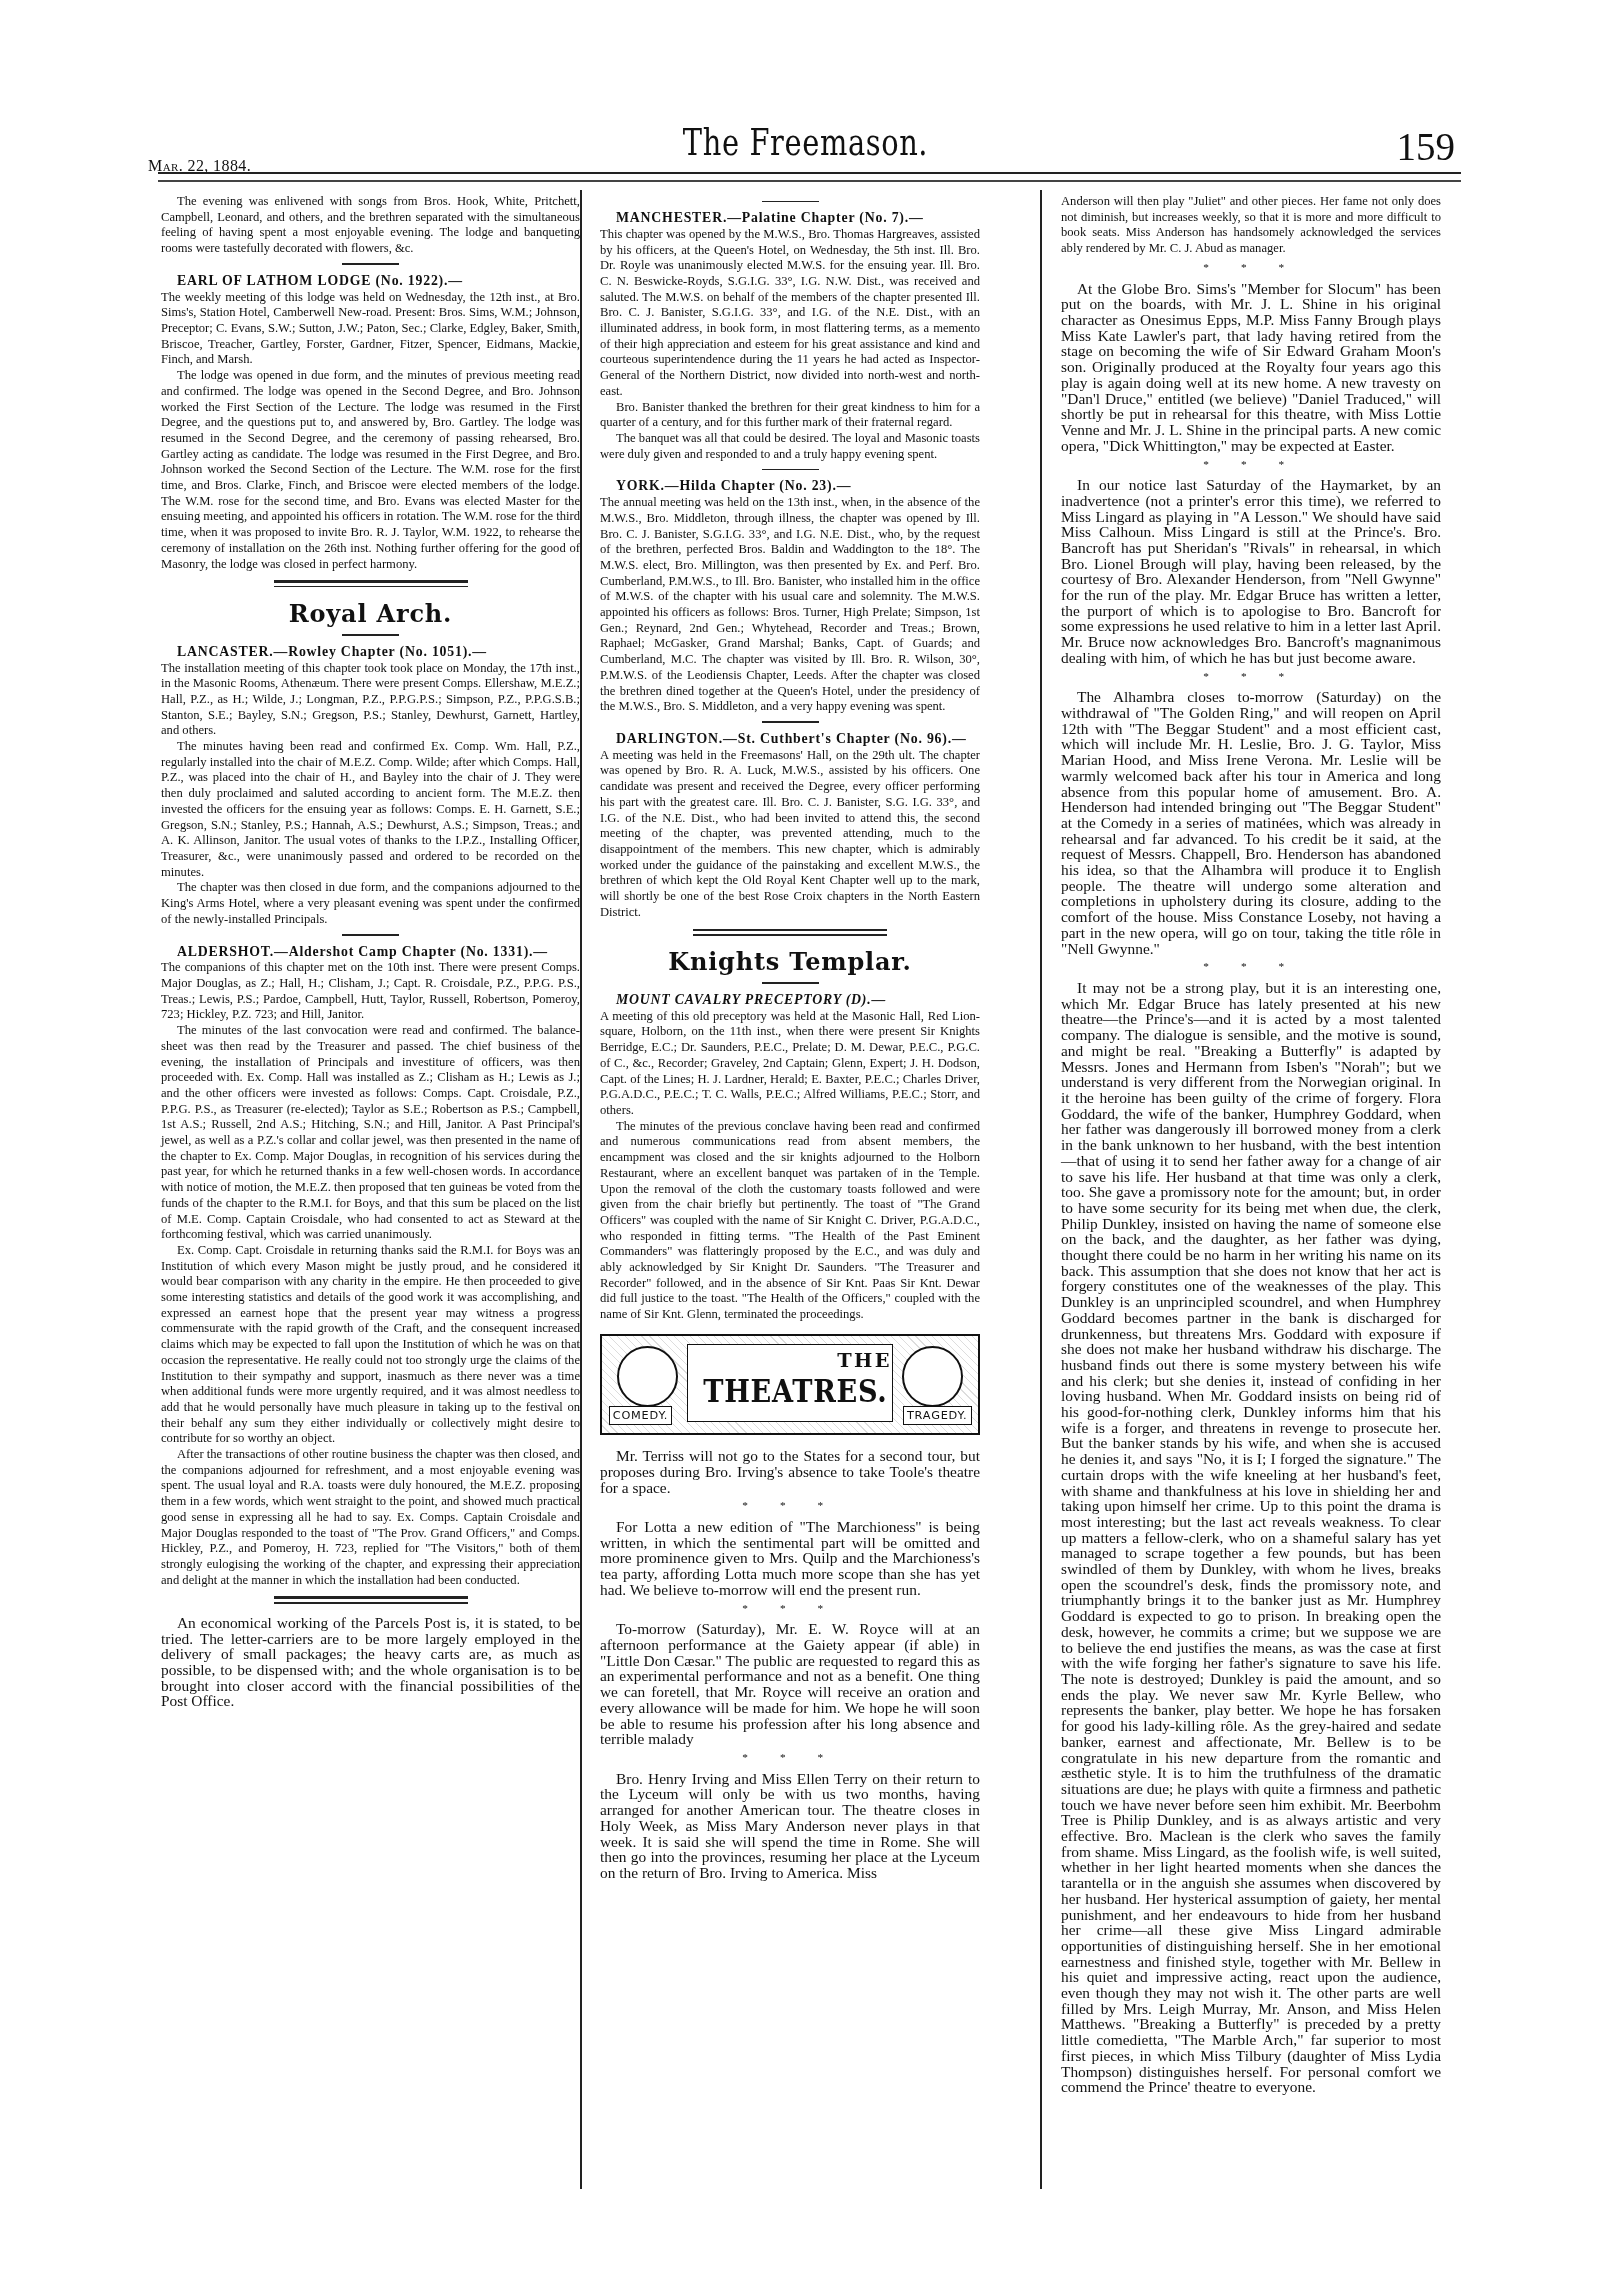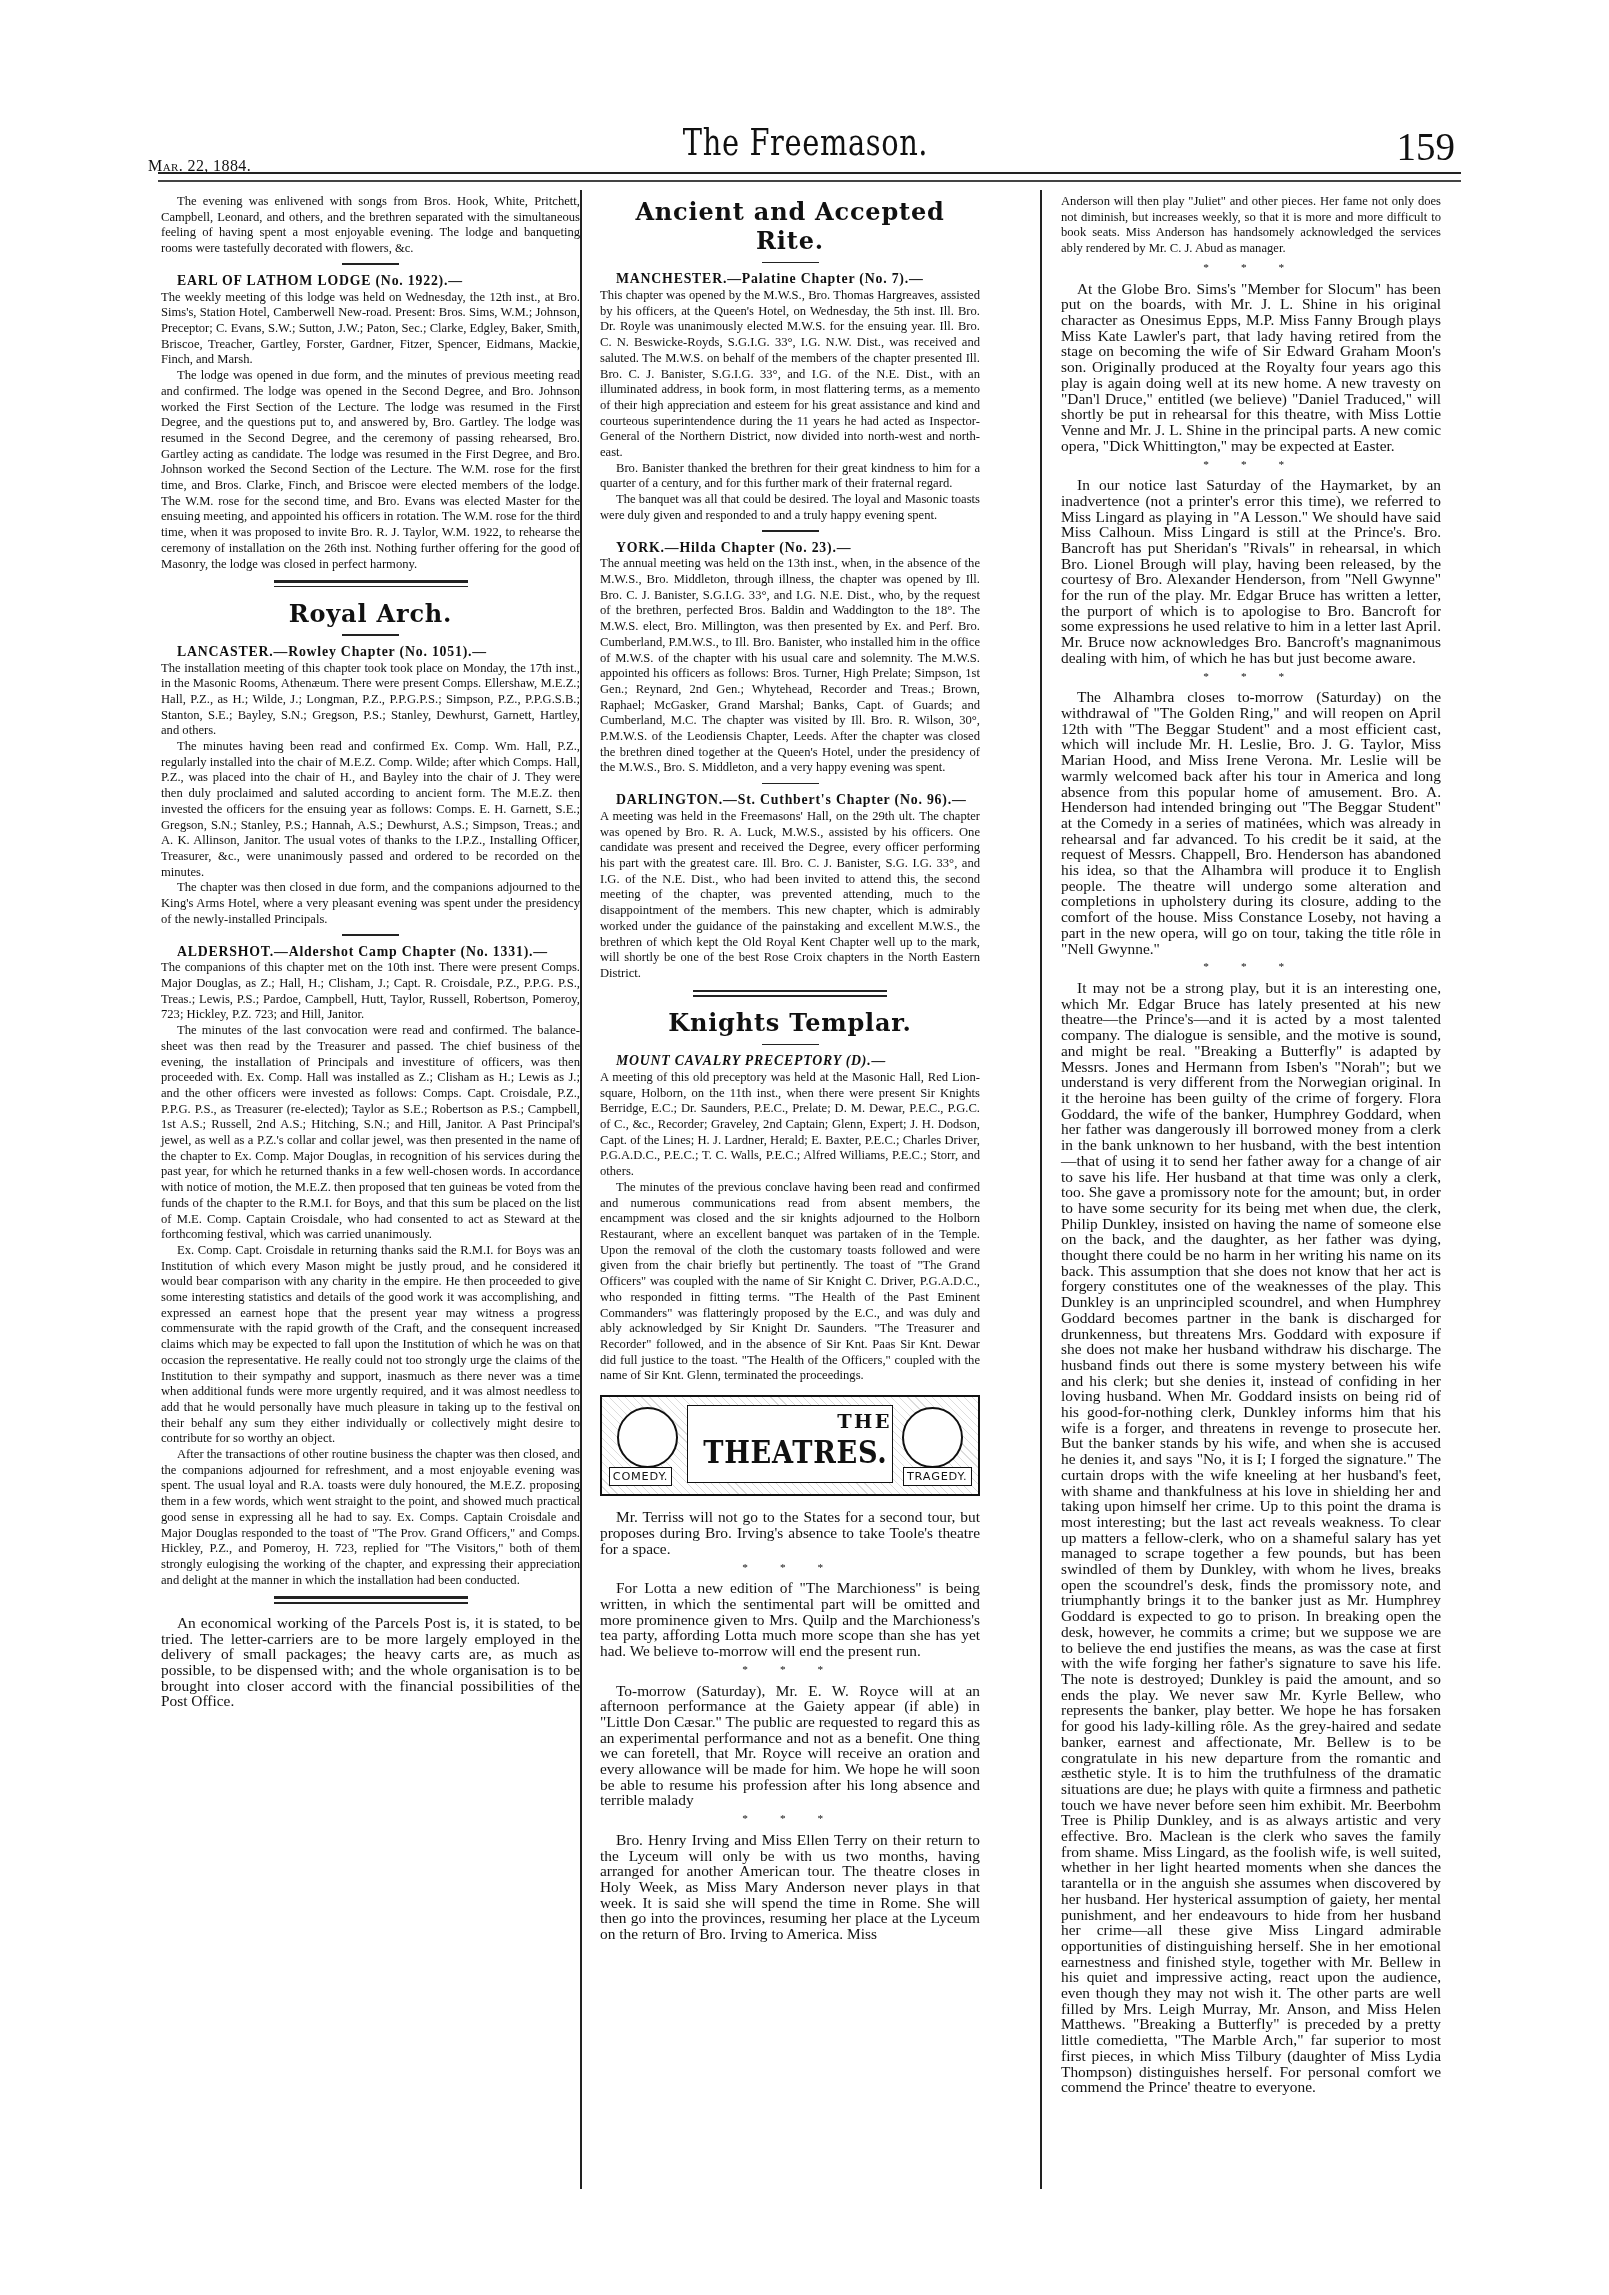--- a/index.html
+++ b/index.html
@@ -66,38 +66,37 @@
     <div class="double-rule">
         <div></div>
         <div></div>
       </div>
     <div class="section-head">Royal Arch.</div>
     <div class="short-rule"></div>
 
     <p><span class="lead">LANCASTER.—Rowley Chapter (No. 1051).—</span></p>
     <p style="text-indent:0">The installation meeting of this chapter took took place on Monday, the 17th inst., in the Masonic Rooms, Athenæum. There were present Comps. Ellershaw, M.E.Z.; Hall, P.Z., as H.; Wilde, J.; Longman, P.Z., P.P.G.P.S.; Simpson, P.Z., P.P.G.S.B.; Stanton, S.E.; Bayley, S.N.; Gregson, P.S.; Stanley, Dewhurst, Garnett, Hartley, and others.</p>
     <p>The minutes having been read and confirmed Ex. Comp. Wm. Hall, P.Z., regularly installed into the chair of M.E.Z. Comp. Wilde; after which Comps. Hall, P.Z., was placed into the chair of H., and Bayley into the chair of J. They were then duly proclaimed and saluted according to ancient form. The M.E.Z. then invested the officers for the ensuing year as follows: Comps. E. H. Garnett, S.E.; Gregson, S.N.; Stanley, P.S.; Hannah, A.S.; Dewhurst, A.S.; Simpson, Treas.; and A. K. Allinson, Janitor. The usual votes of thanks to the I.P.Z., Installing Officer, Treasurer, &amp;c., were unanimously passed and ordered to be recorded on the minutes.</p>
-    <p>The chapter was then closed in due form, and the companions adjourned to the King's Arms Hotel, where a very pleasant evening was spent under the presidency of the newly-installed Principals.</p>
+    <p>The chapter was then closed in due form, and the companions adjourned to the King's Arms Hotel, where a very pleasant evening was spent under the confirmed of the newly-installed Principals.</p>
     <div class="short-rule"></div>
 
     <p><span class="lead">ALDERSHOT.—Aldershot Camp Chapter (No. 1331).—</span></p>
     <p style="text-indent:0">The companions of this chapter met on the 10th inst. There were present Comps. Major Douglas, as Z.; Hall, H.; Clisham, J.; Capt. R. Croisdale, P.Z., P.P.G. P.S., Treas.; Lewis, P.S.; Pardoe, Campbell, Hutt, Taylor, Russell, Robertson, Pomeroy, 723; Hickley, P.Z. 723; and Hill, Janitor.</p>
     <p>The minutes of the last convocation were read and confirmed. The balance-sheet was then read by the Treasurer and passed. The chief business of the evening, the installation of Principals and investiture of officers, was then proceeded with. Ex. Comp. Hall was installed as Z.; Clisham as H.; Lewis as J.; and the other officers were invested as follows: Comps. Capt. Croisdale, P.Z., P.P.G. P.S., as Treasurer (re-elected); Taylor as S.E.; Robertson as P.S.; Campbell, 1st A.S.; Russell, 2nd A.S.; Hitching, S.N.; and Hill, Janitor. A Past Principal's jewel, as well as a P.Z.'s collar and collar jewel, was then presented in the name of the chapter to Ex. Comp. Major Douglas, in recognition of his services during the past year, for which he returned thanks in a few well-chosen words. In accordance with notice of motion, the M.E.Z. then proposed that ten guineas be voted from the funds of the chapter to the R.M.I. for Boys, and that this sum be placed on the list of M.E. Comp. Captain Croisdale, who had consented to act as Steward at the forthcoming festival, which was carried unanimously.</p>
     <p>Ex. Comp. Capt. Croisdale in returning thanks said the R.M.I. for Boys was an Institution of which every Mason might be justly proud, and he considered it would bear comparison with any charity in the empire. He then proceeded to give some interesting statistics and details of the good work it was accomplishing, and expressed an earnest hope that the present year may witness a progress commensurate with the rapid growth of the Craft, and the consequent increased claims which may be expected to fall upon the Institution of which he was on that occasion the representative. He really could not too strongly urge the claims of the Institution to their sympathy and support, inasmuch as there never was a time when additional funds were more urgently required, and it was almost needless to add that he would personally have much pleasure in taking up to the festival on their behalf any sum they either individually or collectively might desire to contribute for so worthy an object.</p>
     <p>After the transactions of other routine business the chapter was then closed, and the companions adjourned for refreshment, and a most enjoyable evening was spent. The usual loyal and R.A. toasts were duly honoured, the M.E.Z. proposing them in a few words, which went straight to the point, and showed much practical good sense in expressing all he had to say. Ex. Comps. Captain Croisdale and Major Douglas responded to the toast of "The Prov. Grand Officers," and Comps. Hickley, P.Z., and Pomeroy, H. 723, replied for "The Visitors," both of them strongly eulogising the working of the chapter, and expressing their appreciation and delight at the manner in which the installation had been conducted.</p>
 
     <div class="double-rule">
         <div></div>
         <div></div>
       </div>
     <p class="big-first">An economical working of the Parcels Post is, it is stated, to be tried. The letter-carriers are to be more largely employed in the delivery of small packages; the heavy carts are, as much as possible, to be dispensed with; and the whole organisation is to be brought into closer accord with the financial possibilities of the Post Office.</p>
   </div>
 
   <div class="col col2">
-    <div class="section-head">Ancient and Accepted Rite.</div>
     <div class="short-rule"></div>
 
     <p><span class="lead">MANCHESTER.—Palatine Chapter (No. 7).—</span></p>
     <p style="text-indent:0">This chapter was opened by the M.W.S., Bro. Thomas Hargreaves, assisted by his officers, at the Queen's Hotel, on Wednesday, the 5th inst. Ill. Bro. Dr. Royle was unanimously elected M.W.S. for the ensuing year. Ill. Bro. C. N. Beswicke-Royds, S.G.I.G. 33°, I.G. N.W. Dist., was received and saluted. The M.W.S. on behalf of the members of the chapter presented Ill. Bro. C. J. Banister, S.G.I.G. 33°, and I.G. of the N.E. Dist., with an illuminated address, in book form, in most flattering terms, as a memento of their high appreciation and esteem for his great assistance and kind and courteous superintendence during the 11 years he had acted as Inspector-General of the Northern District, now divided into north-west and north-east.</p>
     <p>Bro. Banister thanked the brethren for their great kindness to him for a quarter of a century, and for this further mark of their fraternal regard.</p>
     <p>The banquet was all that could be desired. The loyal and Masonic toasts were duly given and responded to and a truly happy evening spent.</p>
     <div class="short-rule"></div>
 
     <p><span class="lead">YORK.—Hilda Chapter (No. 23).—</span></p>
     <p style="text-indent:0">The annual meeting was held on the 13th inst., when, in the absence of the M.W.S., Bro. Middleton, through illness, the chapter was opened by Ill. Bro. C. J. Banister, S.G.I.G. 33°, and I.G. N.E. Dist., who, by the request of the brethren, perfected Bros. Baldin and Waddington to the 18°. The M.W.S. elect, Bro. Millington, was then presented by Ex. and Perf. Bro. Cumberland, P.M.W.S., to Ill. Bro. Banister, who installed him in the office of M.W.S. of the chapter with his usual care and solemnity. The M.W.S. appointed his officers as follows: Bros. Turner, High Prelate; Simpson, 1st Gen.; Reynard, 2nd Gen.; Whytehead, Recorder and Treas.; Brown, Raphael; McGasker, Grand Marshal; Banks, Capt. of Guards; and Cumberland, M.C. The chapter was visited by Ill. Bro. R. Wilson, 30°, P.M.W.S. of the Leodiensis Chapter, Leeds. After the chapter was closed the brethren dined together at the Queen's Hotel, under the presidency of the M.W.S., Bro. S. Middleton, and a very happy evening was spent.</p>

